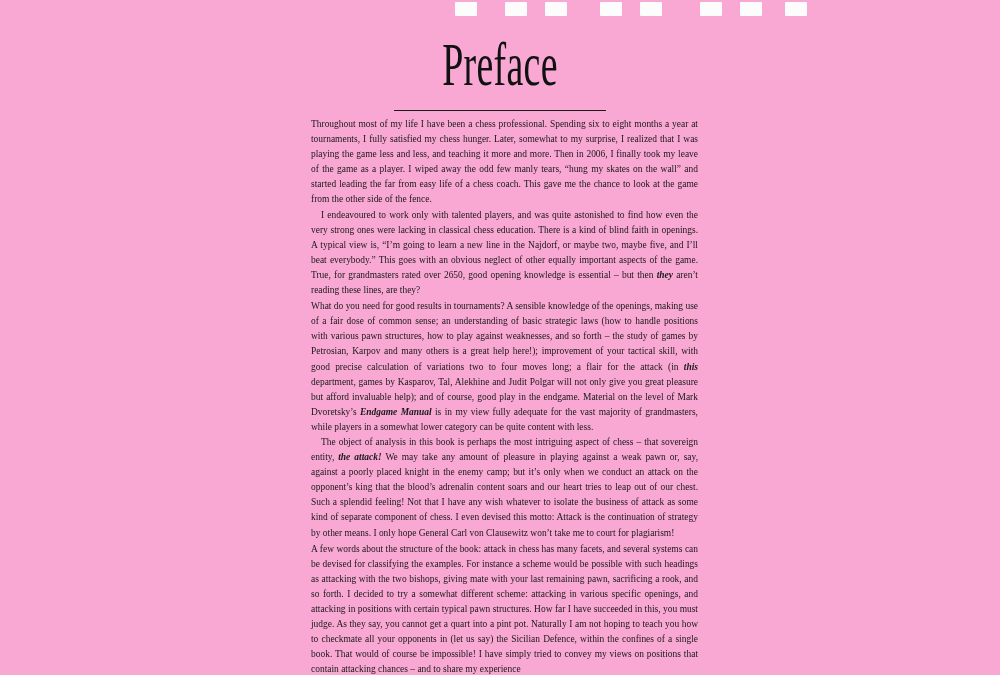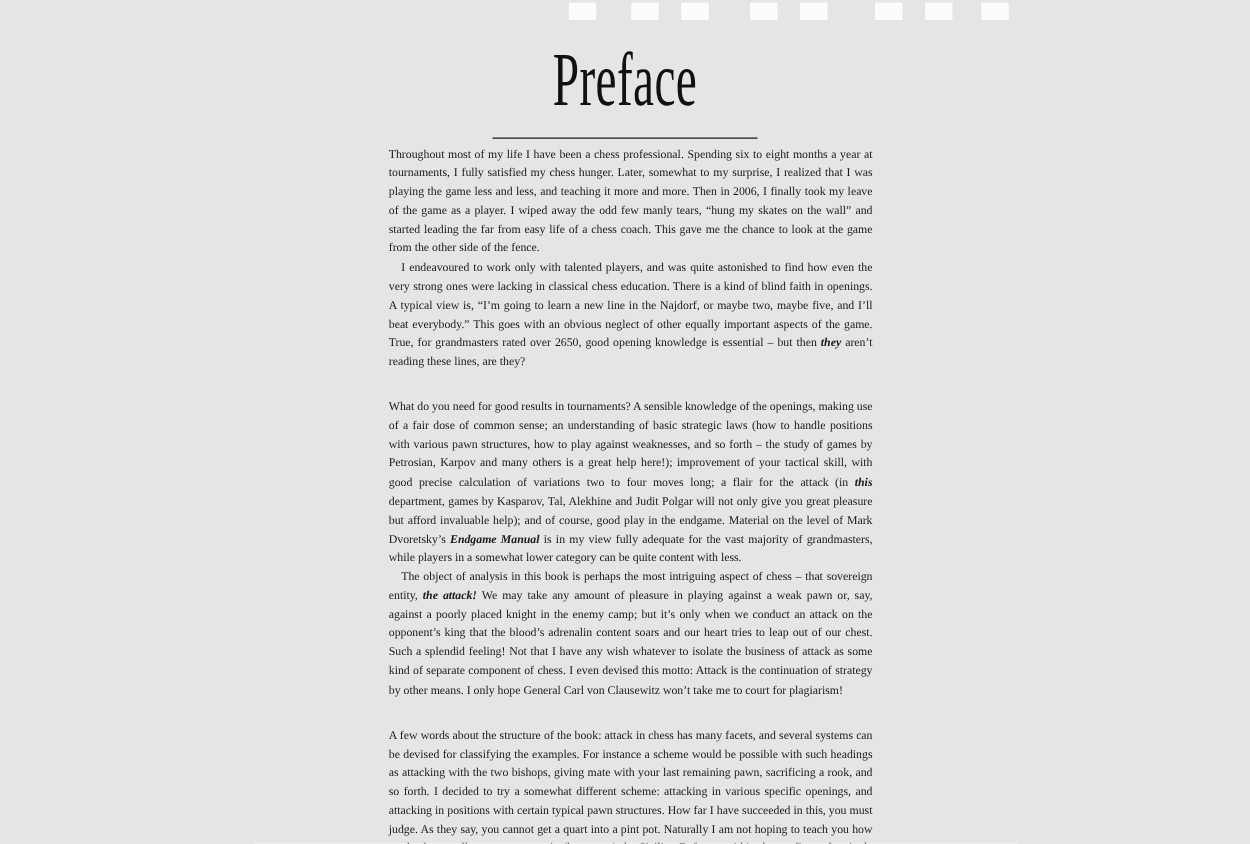--- a/index.html
+++ b/index.html
@@ -14,21 +14,21 @@
     overflow: hidden;
     font-family: "Liberation Serif", "DejaVu Serif", serif;
     color: #1a1a1a;
     -webkit-font-smoothing: antialiased;
   }
 
   .page {
     position: relative;
     width: 1000px;
     height: 675px;
-    background: #e5e5e5;
+    background: #f9a8d4;
   }
 
   
   .scan-artifacts {
     position: absolute;
     top: 0;
     left: 0;
     width: 1000px;
     height: 22px;
     pointer-events: none;
@@ -85,21 +85,21 @@
   .textblock p {
     margin: 0;
     text-indent: 0;
   }
   
   .textblock p.indent {
     text-indent: 10px;
   }
   
   .textblock p.group-gap {
-    margin-top: 21px;
+    margin-top: 1px;
   }
   .textblock em {
     font-style: italic;
     font-weight: bold;
   }
 </style>
 </head>
 <body>
 
 <div class="page">

